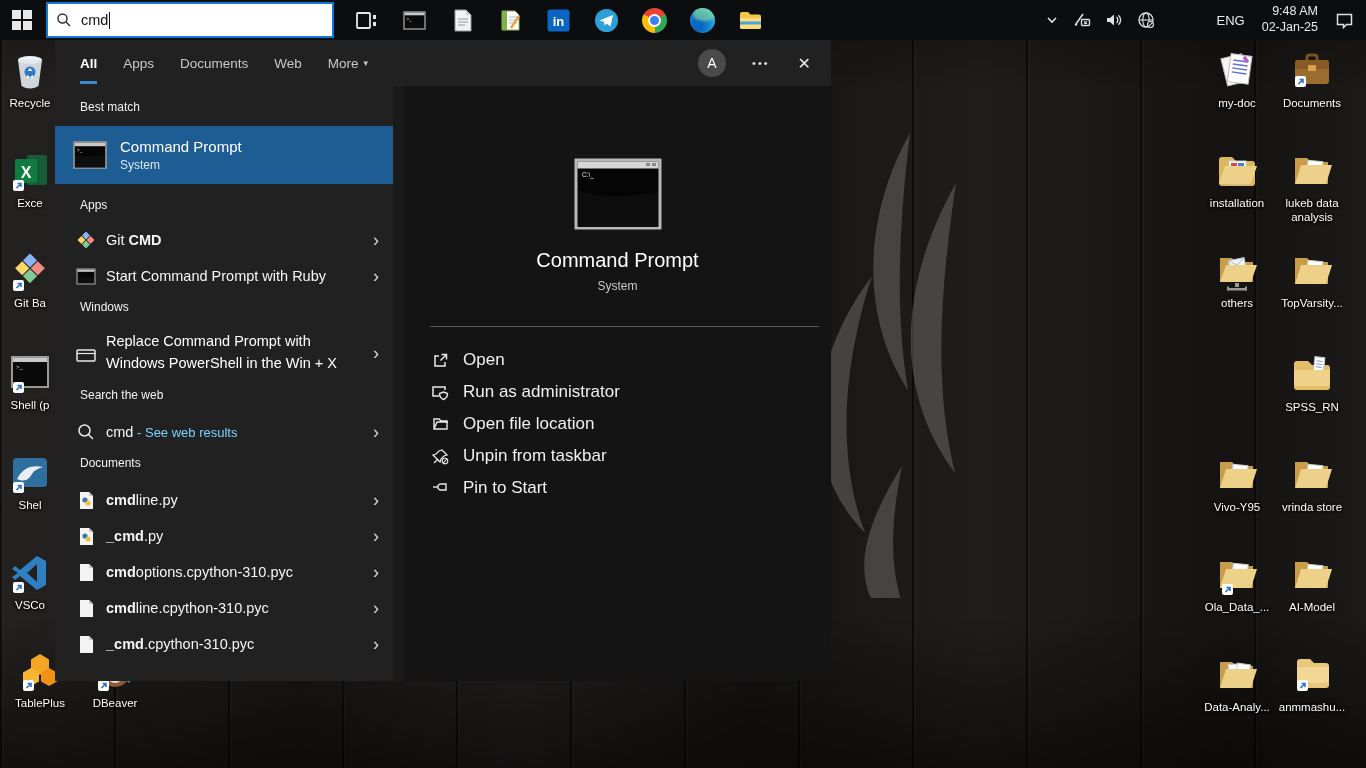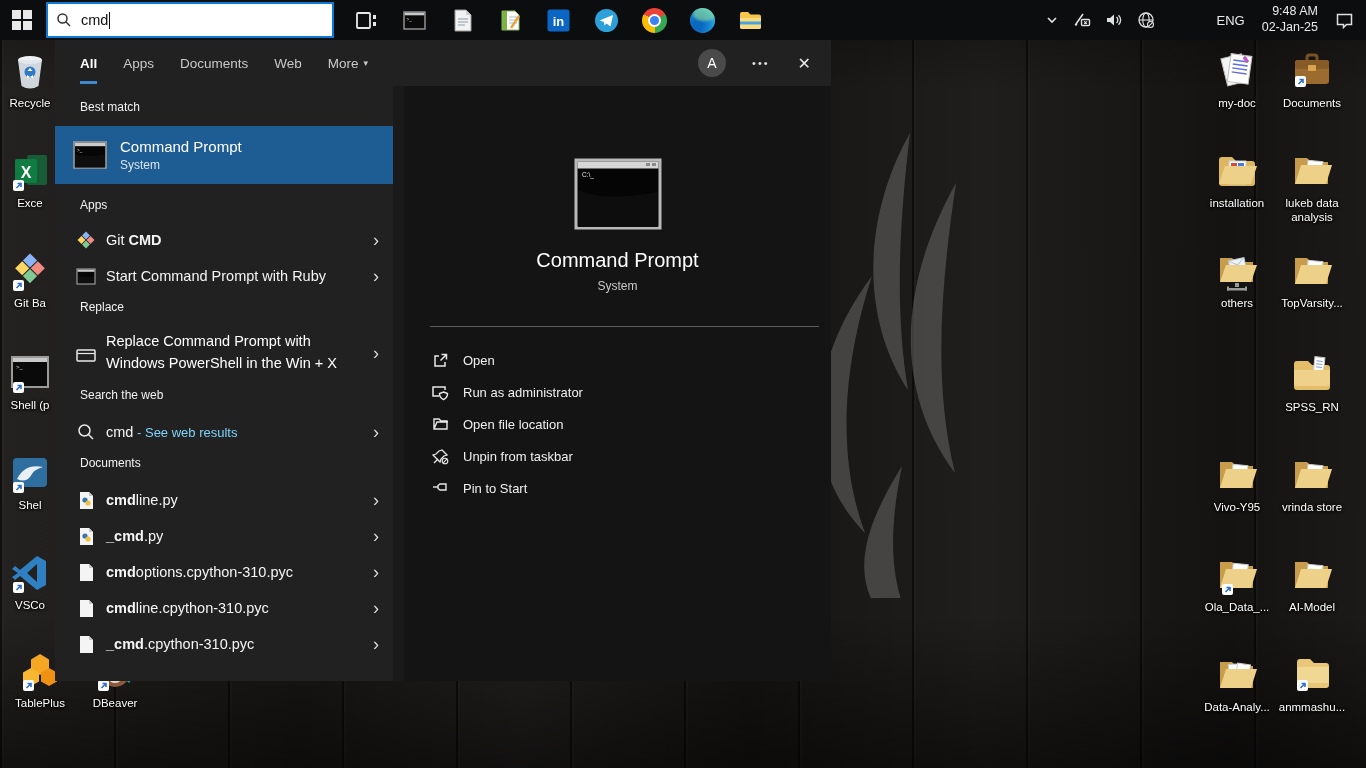--- a/index.html
+++ b/index.html
@@ -70,21 +70,21 @@
   .settingsrow .ric { width:22px; margin-left:20px; margin-right:9px; margin-top:6px; flex:none; display:flex; justify-content:center; }
   .settingsrow .rtxt { font-size:14.5px; line-height:1.5; width:252px; white-space:normal; }
 
   
   .pv-icon { position:absolute; left:50%; transform:translateX(-50%); top:72px; }
   .pv-title { position:absolute; left:0; width:100%; top:163px; text-align:center; font-size:20px; font-weight:400; color:#fff; }
   .pv-sub { position:absolute; left:0; width:100%; top:193px; text-align:center; font-size:12px; color:#c9c9c9; }
   .pv-div { position:absolute; left:26px; right:12px; top:240px; height:1px; background:#5c5c5c; }
   .act { position:absolute; left:26px; width:380px; height:32px; display:flex; align-items:center; }
   .act .aic { width:20px; display:flex; justify-content:center; margin-right:13px; }
-  .act .atxt { font-size:13px; color:#f0f0f0; }
+  .act .atxt { font-size:17px; color:#f0f0f0; }
 
   
   .dicon { position:absolute; text-align:center; z-index:5; }
   .dicon .glyph { position:relative; margin:0 auto; width:46px; height:46px; }
   .dicon .lbl { margin-top:3px; font-size:11.5px; color:#fff; line-height:1.2; text-shadow:0 1px 3px #000,0 0 3px #000; }
   .w76 { width:80px; } .w60 { width:60px; }
 
   svg { display:block; }
   text { font-family:"Liberation Sans", sans-serif; }
 </style>
@@ -653,21 +653,21 @@
         <svg width="20" height="17" viewBox="0 0 20 17">
             <rect x="1" y="1" width="18" height="15" fill="#060606" stroke="#9a9a9a" stroke-width="1.2"></rect>
             <rect x="1.6" y="1.6" width="16.8" height="2.2" fill="#c9c9c9"></rect>
             <path d="M2 8 Q8 10 18 8.5 L18 15 H2 Z" fill="#0e0e0e"></path>
           </svg>
       </span>
       <span class="rtxt"><span>Start Command Prompt with Ruby</span></span>
       <span class="chev">›</span>
     </div>
 
-    <div class="shead" style="top:260px">Replace</div>
+    <div class="shead" style="top:260px">Windows</div>
 
     <div class="settingsrow">
       <span class="ric">
         <svg width="20" height="14" viewBox="0 0 20 14">
             <rect x="1" y="1" width="18" height="11" rx="1" fill="none" stroke="#e8e8e8" stroke-width="1.5"></rect>
             <line x1="1" y1="4.5" x2="19" y2="4.5" stroke="#e8e8e8" stroke-width="1.2"></line>
           </svg>
       </span>
       <span class="rtxt">Replace Command Prompt with Windows PowerShell in the Win + X</span>
       <span class="chev">›</span>

